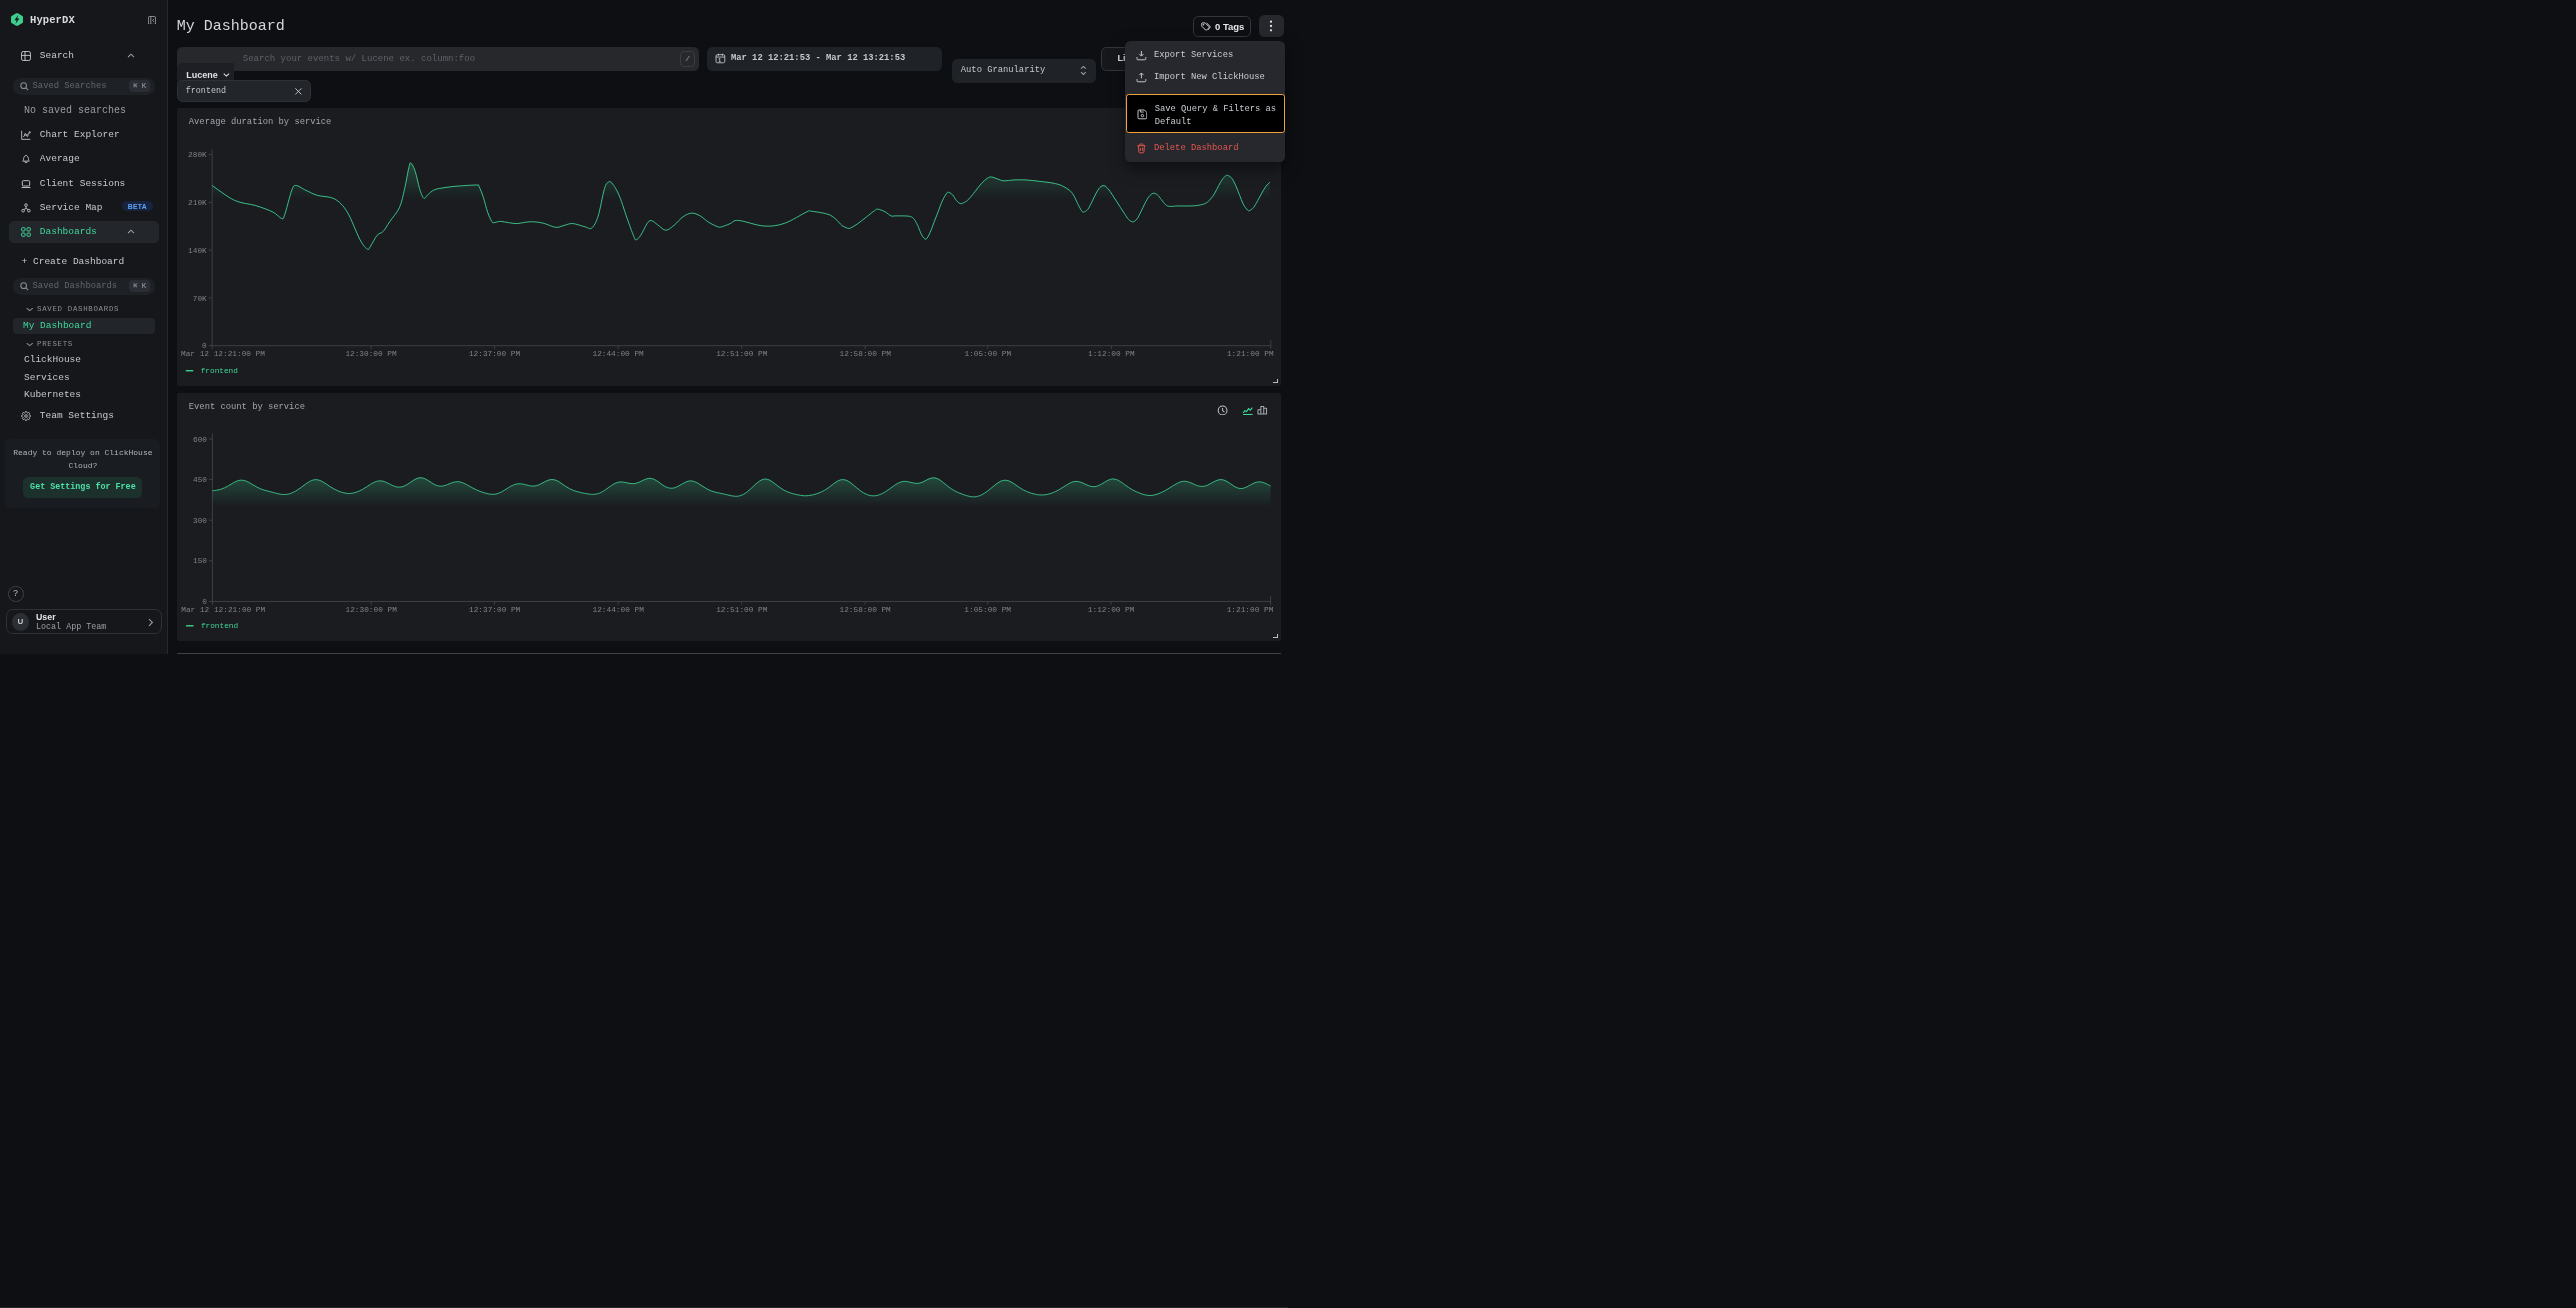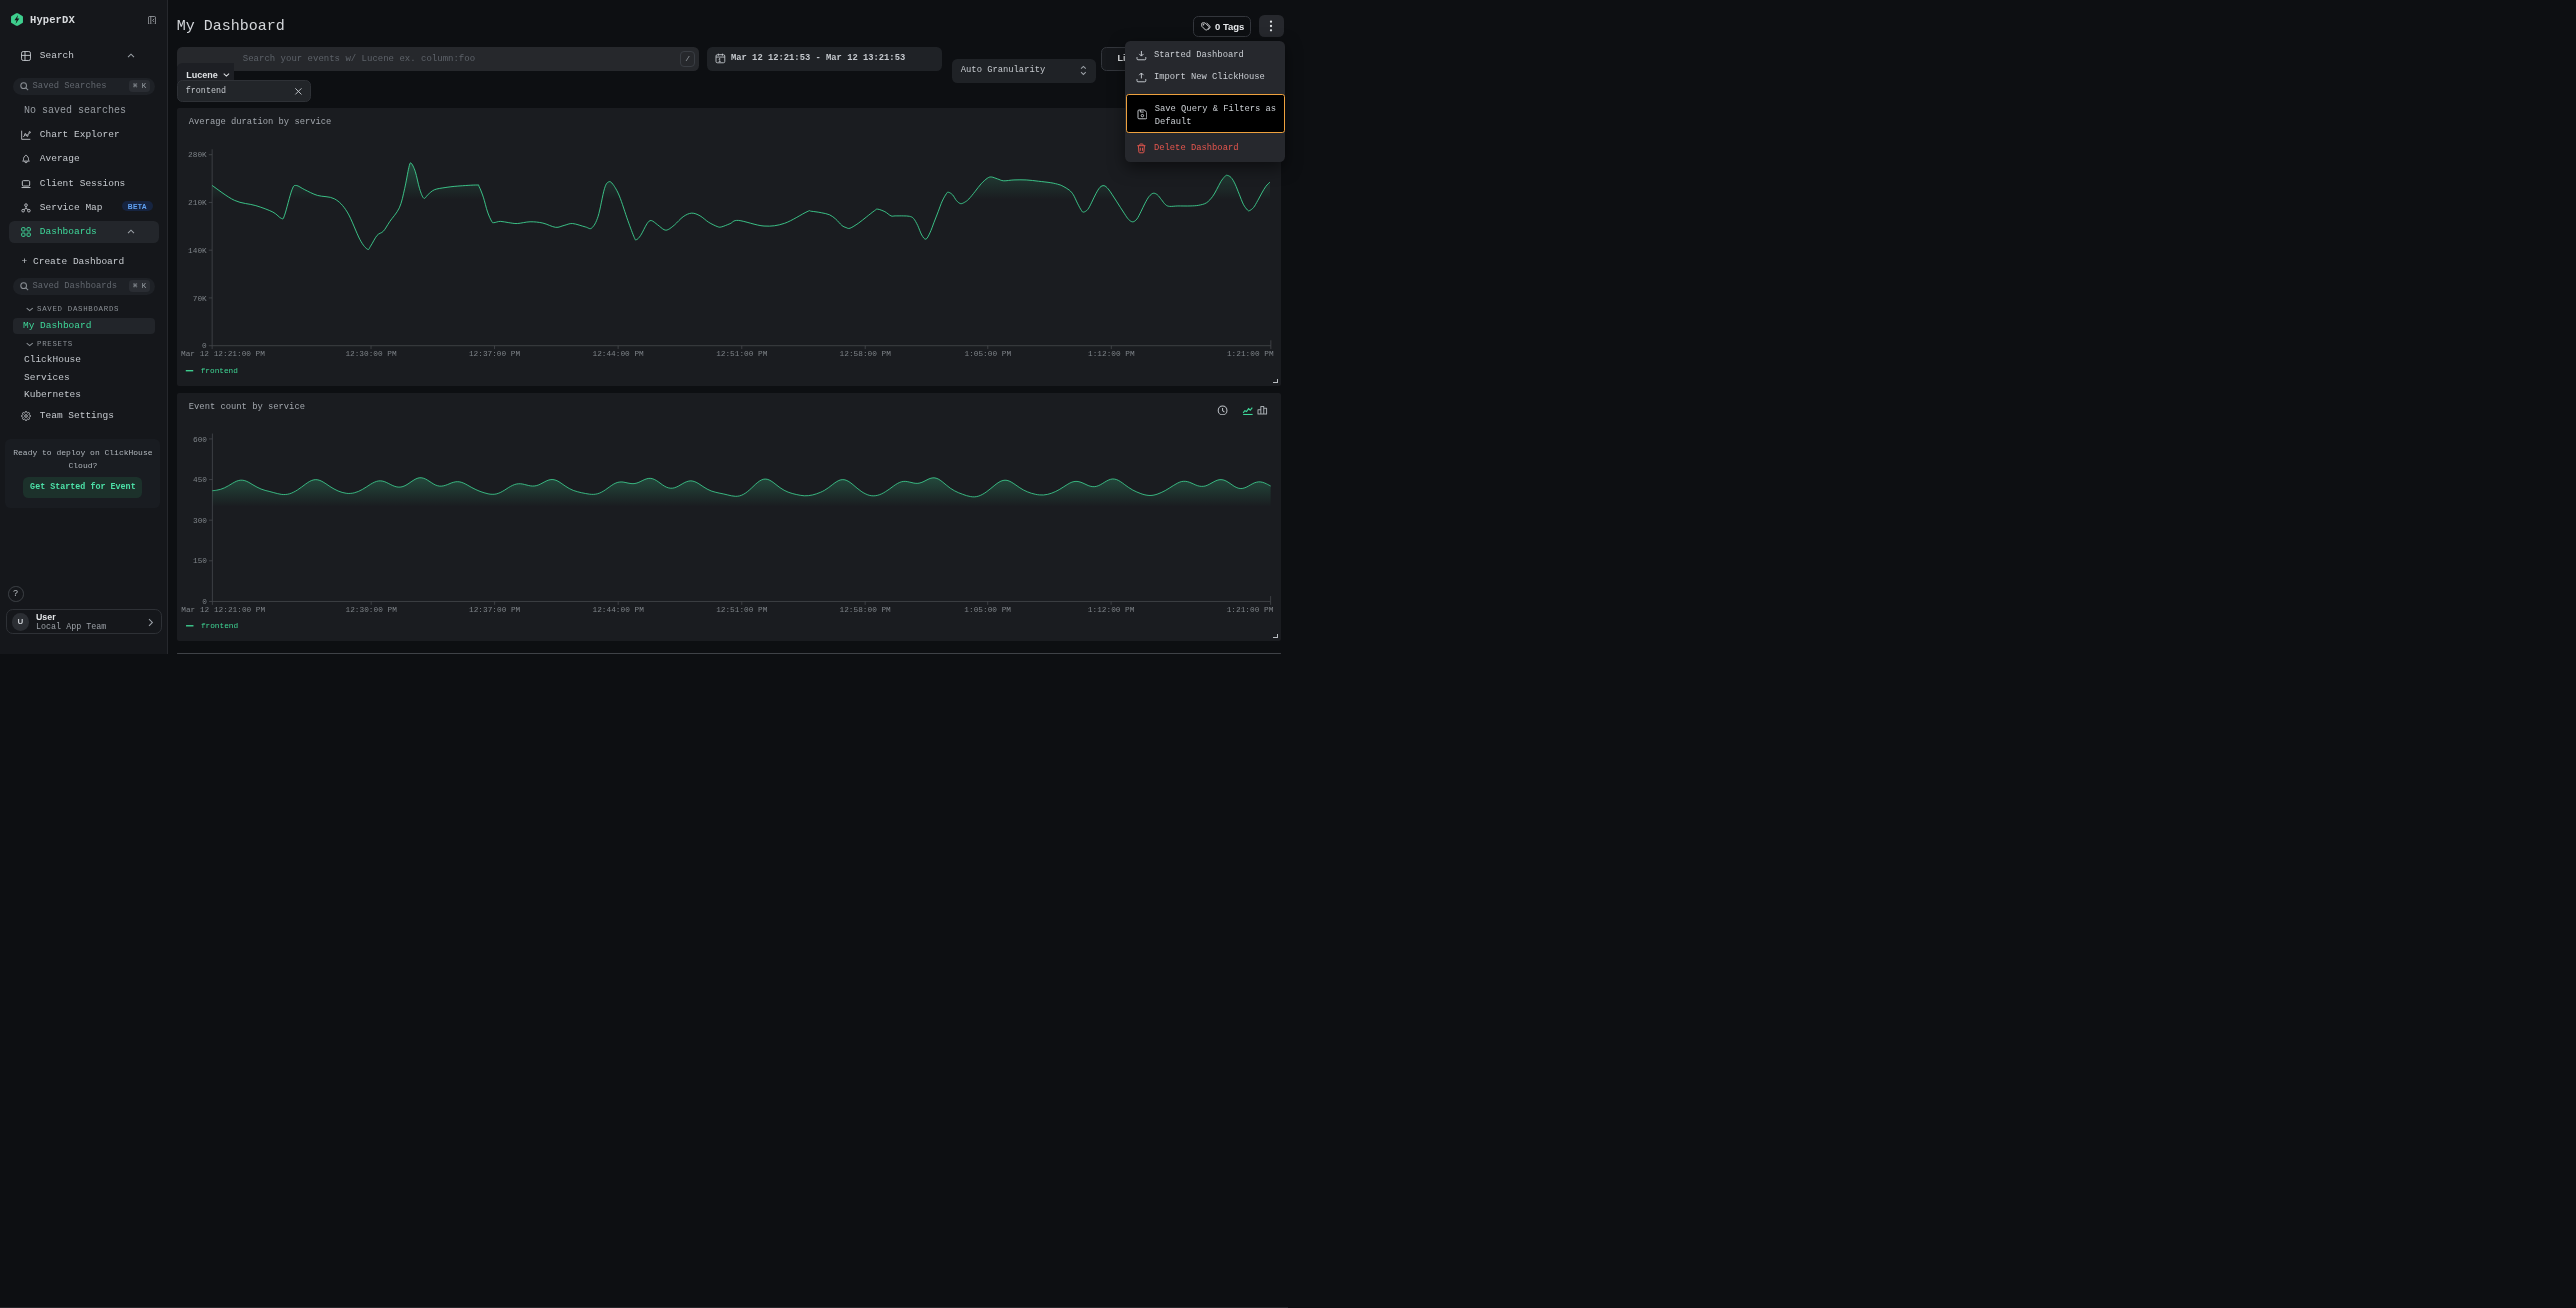--- a/index.html
+++ b/index.html
@@ -225,21 +225,21 @@
     <svg class="ic" width="10" height="10" viewBox="0 0 24 24" fill="none" stroke="#c6cacf" stroke-width="2">
       <circle cx="12" cy="12" r="3.2"></circle>
       <path d="M19.4 15a1.65 1.65 0 0 0 .33 1.82l.06.06a2 2 0 1 1-2.83 2.83l-.06-.06a1.65 1.65 0 0 0-1.82-.33 1.65 1.65 0 0 0-1 1.51V21a2 2 0 1 1-4 0v-.09a1.65 1.65 0 0 0-1-1.51 1.65 1.65 0 0 0-1.82.33l-.06.06a2 2 0 1 1-2.83-2.83l.06-.06a1.65 1.65 0 0 0 .33-1.82 1.65 1.65 0 0 0-1.51-1H3a2 2 0 1 1 0-4h.09a1.65 1.65 0 0 0 1.51-1 1.65 1.65 0 0 0-.33-1.82l-.06-.06a2 2 0 1 1 2.83-2.83l.06.06a1.65 1.65 0 0 0 1.82.33h.09a1.65 1.65 0 0 0 1-1.51V3a2 2 0 1 1 4 0v.09a1.65 1.65 0 0 0 1 1.51h.09a1.65 1.65 0 0 0 1.82-.33l.06-.06a2 2 0 1 1 2.83 2.83l-.06.06a1.65 1.65 0 0 0-.33 1.82v.09a1.65 1.65 0 0 0 1.51 1H21a2 2 0 1 1 0 4h-.09a1.65 1.65 0 0 0-1.51 1z"></path>
     </svg>
     <span class="lb">Team Settings</span>
   </div>
 
   <div class="promo">
     <div class="t" style="top:8.8px;">Ready to deploy on ClickHouse</div>
     <div class="t" style="top:21.6px;">Cloud?</div>
-    <div class="btn">Get Started for Event</div>
+    <div class="btn">Get Settings for Free</div>
   </div>
 
   <div class="help">?</div>
 
   <div class="userbox">
     <div class="avatar">U</div>
     <div class="uname">User</div>
     <div class="uteam">Local App Team</div>
     <svg style="position:absolute; right:7.4px; top:8px;" width="5.4" height="8.8" viewBox="0 0 8 13" fill="none" stroke="#9ba1a7" stroke-width="1.6">
         <path d="M1.5 1.5 L6.5 6.5 L1.5 11.5"></path>
@@ -409,21 +409,21 @@
   </div>
 
   <div class="panel p3"></div>
 
   <div class="menu">
     <div class="mi" style="top:4px;">
       <svg class="ic" width="10.8" height="10.8" viewBox="0 0 16 16" fill="none" stroke="#caced3" stroke-width="1.4">
         <path d="M8 1.5 V9 M8 9 L4.8 5.8 M8 9 L11.2 5.8"></path>
         <path d="M1.5 10.5 V13 a1.5 1.5 0 0 0 1.5 1.5 H13 a1.5 1.5 0 0 0 1.5 -1.5 V10.5"></path>
       </svg>
-      <span class="lb">Started Dashboard</span>
+      <span class="lb">Export Services</span>
     </div>
     <div class="mi" style="top:26px;">
       <svg class="ic" width="10.8" height="10.8" viewBox="0 0 16 16" fill="none" stroke="#caced3" stroke-width="1.4">
         <path d="M8 9.5 V1.5 M8 1.5 L4.8 4.7 M8 1.5 L11.2 4.7"></path>
         <path d="M1.5 10.5 V13 a1.5 1.5 0 0 0 1.5 1.5 H13 a1.5 1.5 0 0 0 1.5 -1.5 V10.5"></path>
       </svg>
       <span class="lb">Import New ClickHouse</span>
     </div>
     <div class="mhl">
       <svg class="ic" width="10.8" height="10.8" viewBox="0 0 16 16" fill="none" stroke="#caced3" stroke-width="1.4">

